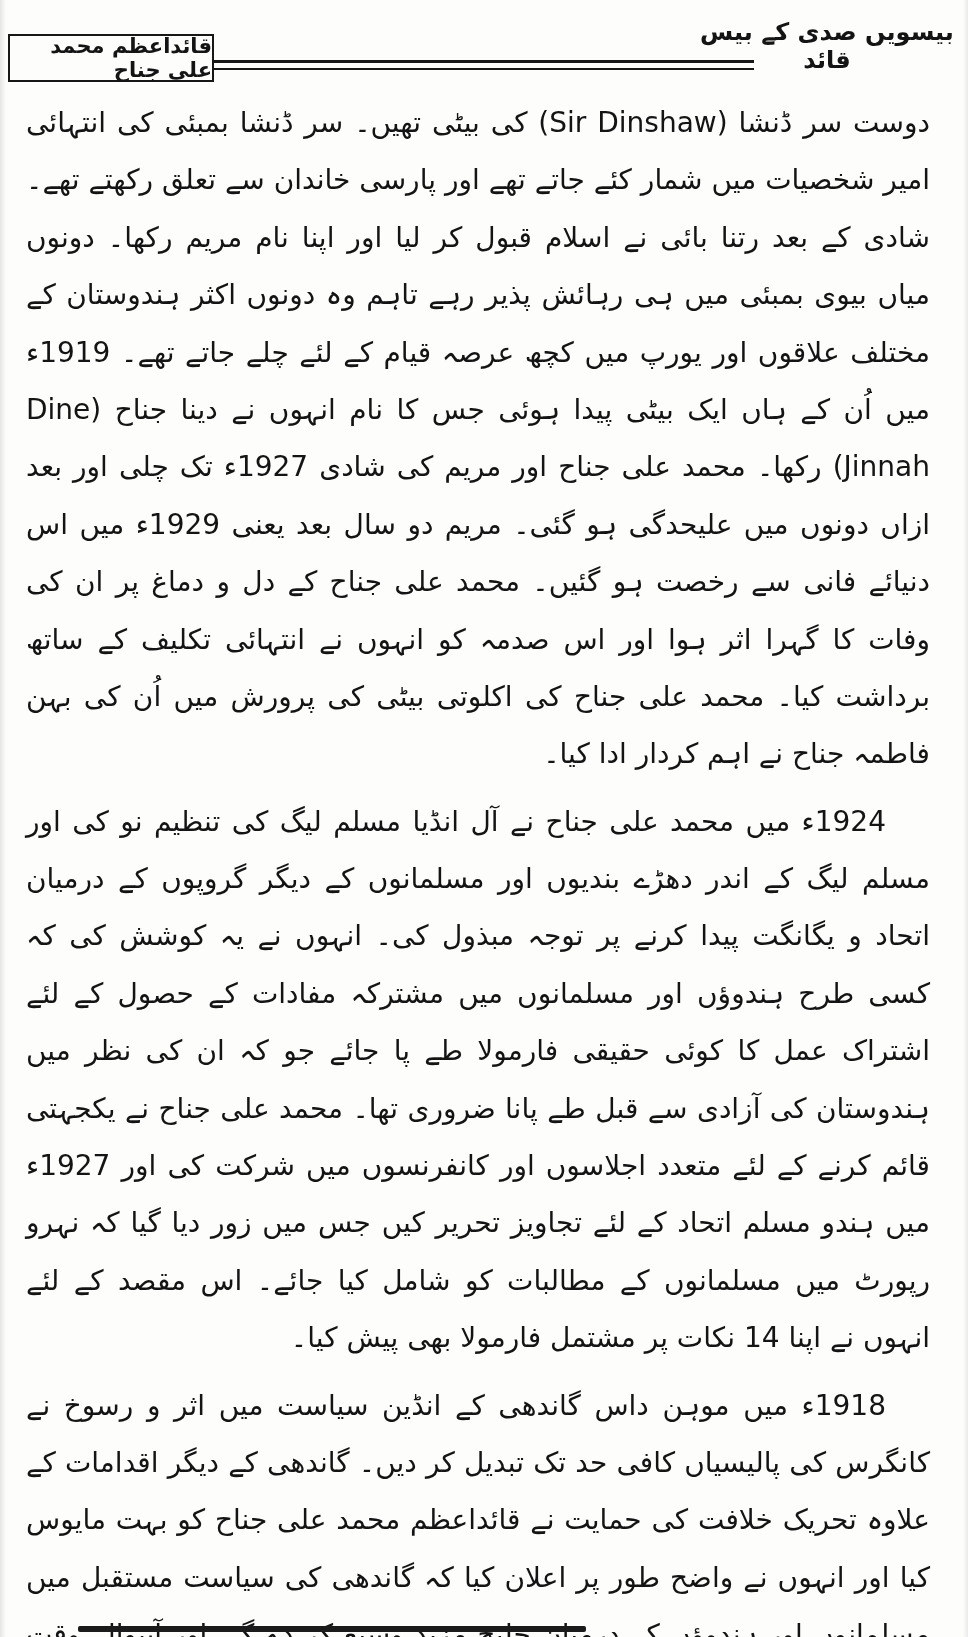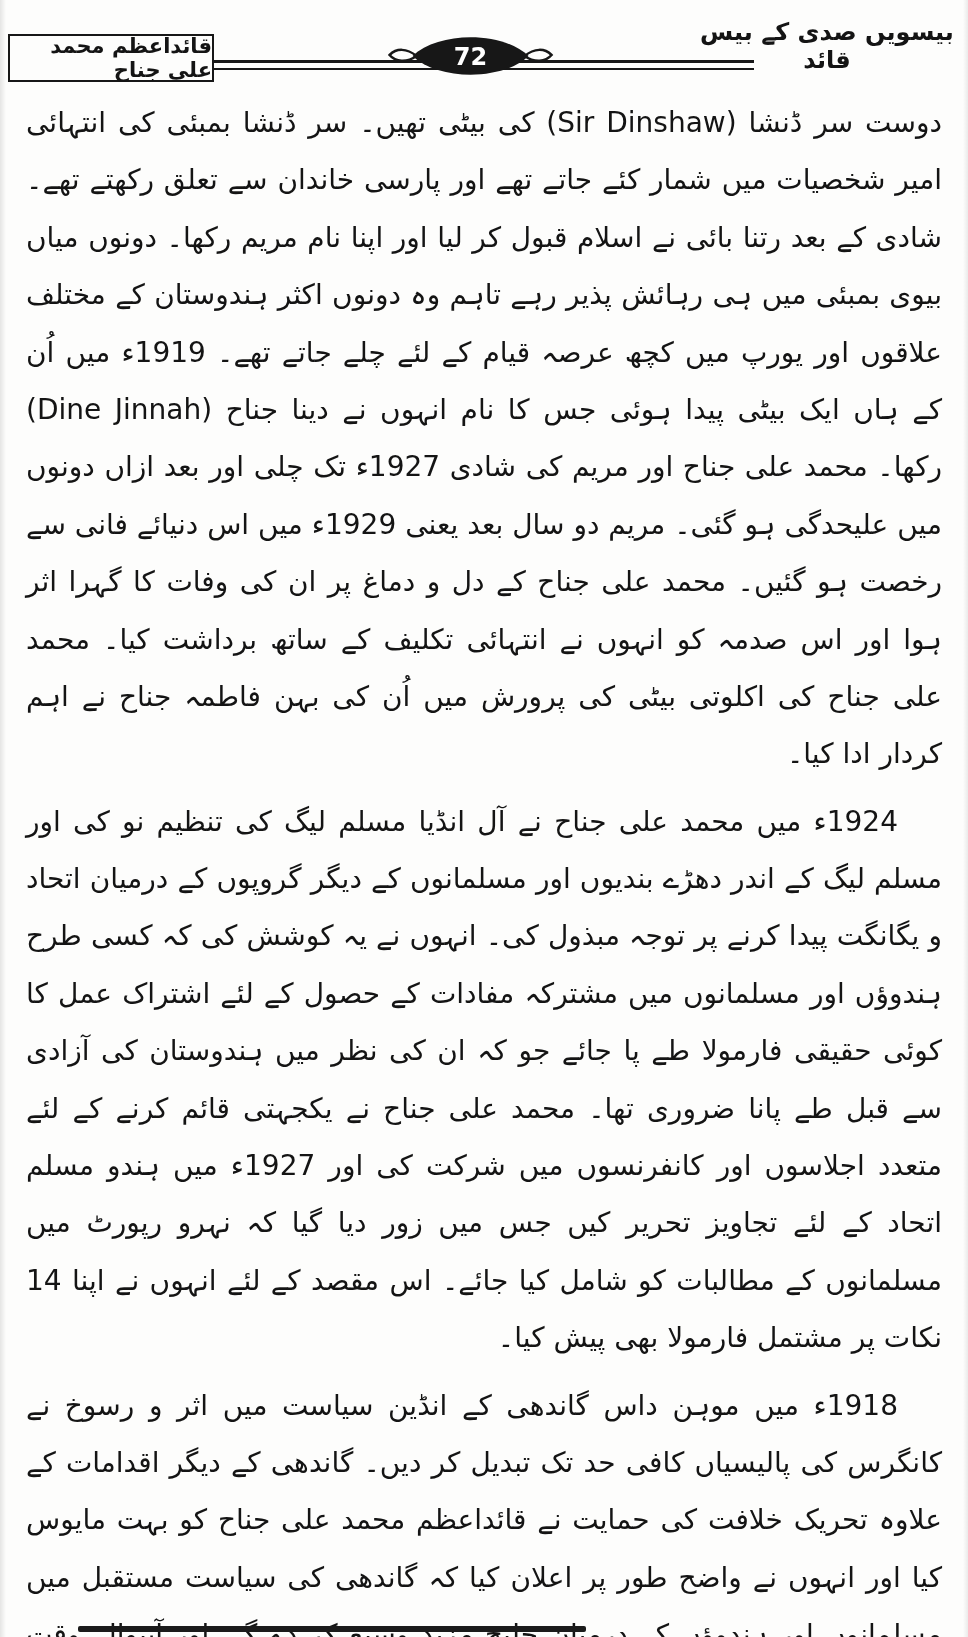--- a/index.html
+++ b/index.html
@@ -83,21 +83,21 @@
     top: 94px;
     right: 26px;
     left: 26px;
     direction: rtl;
     text-align: justify;
     font-size: 28px;
     line-height: 2.05;
     font-weight: 500;
   }
   .para {
-    margin: 0 0 10px 0;
+    margin: 0 12px 10px 0;
     text-indent: 44px;
   }
   .para.no-indent {
     text-indent: 0;
   }
   
   .bottom-rule {
     position: absolute;
     left: 78px;
     bottom: 5px;
@@ -131,30 +131,20 @@
   <div class="scan-edge-right"></div>
 
   <div class="page-header">
 
     <div class="header-line"></div>
 
     <div class="chapter-box">
       <span>قائداعظم محمد علی جناح</span>
     </div>
 
-    <div class="ornament">
-      <svg width="168" height="56" viewBox="0 0 168 56">
-
-        <path d="M30 28 C 20 20, 10 20, 3 27 C 9 34, 20 35, 30 28" fill="none" stroke="#171717" stroke-width="2.5"></path>
-        <path d="M138 28 C 148 20, 158 20, 165 27 C 159 34, 148 35, 138 28" fill="none" stroke="#171717" stroke-width="2.5"></path>
-
-        <path d="M26 28 C 52 3, 116 3, 142 28 C 116 53, 52 53, 26 28 Z" fill="#171717"></path>
-        <text x="84" y="37" text-anchor="middle" fill="#ffffff" font-size="24" font-weight="bold" font-family="DejaVu Sans, sans-serif">72</text>
-      </svg>
-    </div>
 
     <div class="book-title">بیسویں صدی کے بیس قائد</div>
   </div>
 
   <div class="page-body">
     <p class="para no-indent">دوست سر ڈنشا (Sir Dinshaw) کی بیٹی تھیں۔ سر ڈنشا بمبئی کی انتہائی امیر شخصیات میں شمار کئے جاتے تھے اور پارسی خاندان سے تعلق رکھتے تھے۔ شادی کے بعد رتنا بائی نے اسلام قبول کر لیا اور اپنا نام مریم رکھا۔ دونوں میاں بیوی بمبئی میں ہی رہائش پذیر رہے تاہم وہ دونوں اکثر ہندوستان کے مختلف علاقوں اور یورپ میں کچھ عرصہ قیام کے لئے چلے جاتے تھے۔ 1919ء میں اُن کے ہاں ایک بیٹی پیدا ہوئی جس کا نام انہوں نے دینا جناح (Dine Jinnah) رکھا۔ محمد علی جناح اور مریم کی شادی 1927ء تک چلی اور بعد ازاں دونوں میں علیحدگی ہو گئی۔ مریم دو سال بعد یعنی 1929ء میں اس دنیائے فانی سے رخصت ہو گئیں۔ محمد علی جناح کے دل و دماغ پر ان کی وفات کا گہرا اثر ہوا اور اس صدمہ کو انہوں نے انتہائی تکلیف کے ساتھ برداشت کیا۔ محمد علی جناح کی اکلوتی بیٹی کی پرورش میں اُن کی بہن فاطمہ جناح نے اہم کردار ادا کیا۔</p>
     <p class="para">1924ء میں محمد علی جناح نے آل انڈیا مسلم لیگ کی تنظیم نو کی اور مسلم لیگ کے اندر دھڑے بندیوں اور مسلمانوں کے دیگر گروپوں کے درمیان اتحاد و یگانگت پیدا کرنے پر توجہ مبذول کی۔ انہوں نے یہ کوشش کی کہ کسی طرح ہندوؤں اور مسلمانوں میں مشترکہ مفادات کے حصول کے لئے اشتراک عمل کا کوئی حقیقی فارمولا طے پا جائے جو کہ ان کی نظر میں ہندوستان کی آزادی سے قبل طے پانا ضروری تھا۔ محمد علی جناح نے یکجہتی قائم کرنے کے لئے متعدد اجلاسوں اور کانفرنسوں میں شرکت کی اور 1927ء میں ہندو مسلم اتحاد کے لئے تجاویز تحریر کیں جس میں زور دیا گیا کہ نہرو رپورٹ میں مسلمانوں کے مطالبات کو شامل کیا جائے۔ اس مقصد کے لئے انہوں نے اپنا 14 نکات پر مشتمل فارمولا بھی پیش کیا۔</p>
     <p class="para">1918ء میں موہن داس گاندھی کے انڈین سیاست میں اثر و رسوخ نے کانگرس کی پالیسیاں کافی حد تک تبدیل کر دیں۔ گاندھی کے دیگر اقدامات کے علاوہ تحریک خلافت کی حمایت نے قائداعظم محمد علی جناح کو بہت مایوس کیا اور انہوں نے واضح طور پر اعلان کیا کہ گاندھی کی سیاست مستقبل میں مسلمانوں اور ہندوؤں کے درمیان خلیج مزید وسیع کر دے گی اور آنیوالے وقت نے اُن کی یہ بات درست ثابت کر دی۔</p>
 
   </div>

